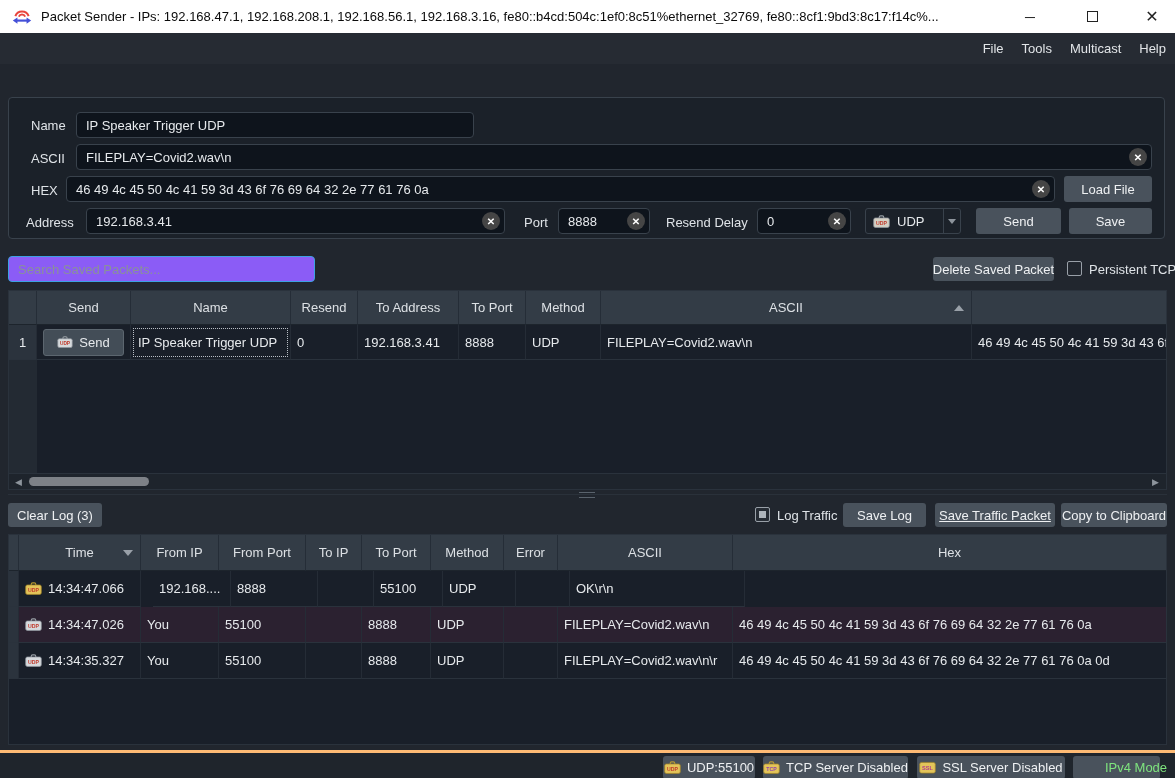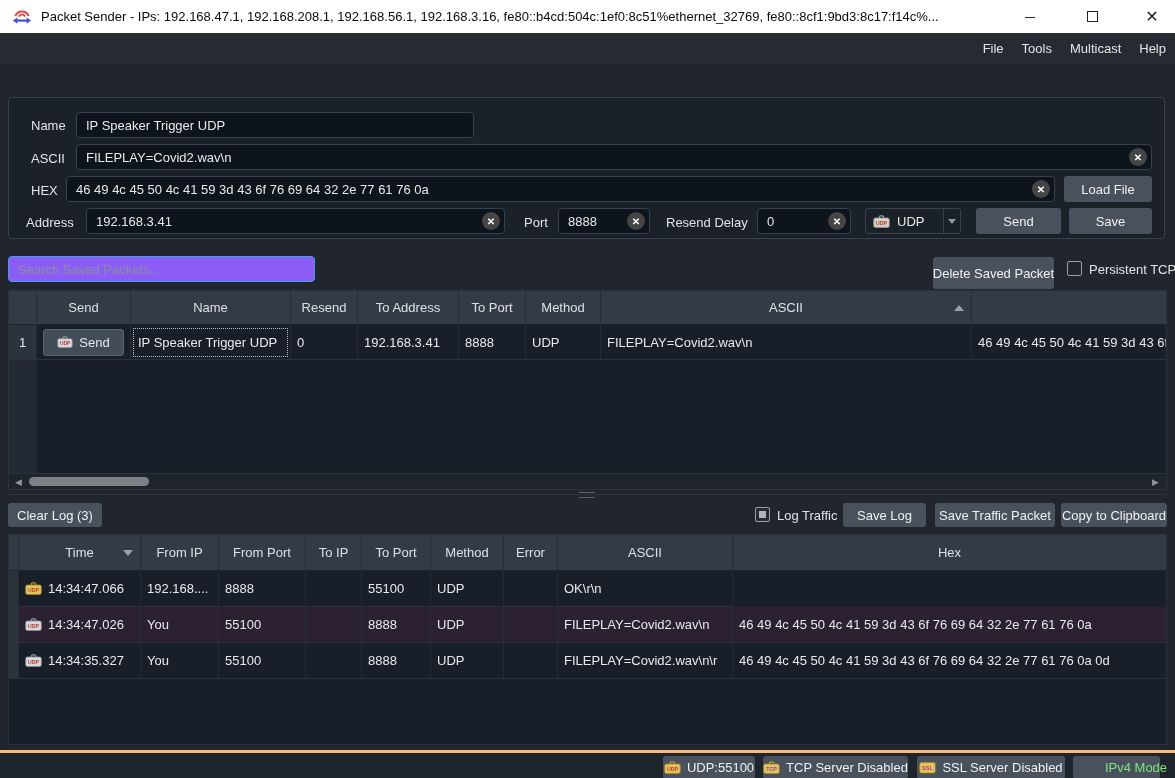--- a/index.html
+++ b/index.html
@@ -172,21 +172,21 @@
         <span class="tri-down"></span>
       </span>
   </div>
 
   <div class="abs btn" style="left:976px; top:208px; width:85px; height:26px;">Send</div>
   <div class="abs btn" style="left:1069px; top:208px; width:83px; height:26px;">Save</div>
 
   <div class="abs inwrap" style="left:8px; top:256px; width:307px;">
     <input class="search-input" placeholder="Search Saved Packets..." style="">
   </div>
-  <div class="abs btn" style="left:933px; top:257px; width:121px; height:32px;">Delete Saved Packet</div>
+  <div class="abs btn" style="left:933px; top:257px; width:121px; height:24px;">Delete Saved Packet</div>
   <div class="abs checkbox" style="left:1067px; top:261px;"></div>
   <div class="abs flabel" style="left:1089px; top:262px; width:86px; white-space:nowrap; overflow:hidden;">Persistent TCP</div>
 
   <div class="abs tablebox" style="left:8px; top:290px; width:1159px; height:200px;">
 
     <div class="trow" style="height:34px;">
       <div class="hcell" style="width:28px;"></div>
       <div class="hcell" style="width:94px;">Send</div>
       <div class="hcell" style="width:160px;">Name</div>
       <div class="hcell" style="width:67px;">Resend</div>
@@ -236,21 +236,21 @@
 
   <div class="abs" style="left:8px; top:494px; width:1159px; height:1px; background:#2a313a;"></div>
   <div class="abs split-handle" style="left:579px; top:492px;"></div>
 
   <div class="abs btn" style="left:8px; top:503px; width:94px; height:24px;">Clear Log (3)</div>
   <div class="abs checkbox checked" style="left:755px; top:507px;">
       <span class="inner"></span>
     </div>
   <div class="abs flabel" style="left:777px; top:508px;">Log Traffic</div>
   <div class="abs btn" style="left:843px; top:503px; width:83px; height:24px;">Save Log</div>
-  <div class="abs btn" style="left:935px; top:503px; width:120px; height:24px;">Save Traffic Packet</div>
+  <div class="abs btn" style="left:935px; top:503px; width:120px; height:24px;text-decoration:underline;">Save Traffic Packet</div>
   <div class="abs btn" style="left:1061px; top:503px; width:106px; height:24px;">Copy to Clipboard</div>
 
   <div class="abs tablebox" style="left:8px; top:534px; width:1159px; height:211px;">
 
     <div class="trow" style="height:36px;">
       <div class="hcell" style="width:10px;"></div>
       <div class="hcell" style="width:122px;">
         <span>Time</span>
         <span class="sortmark tri-down-lg"></span>
       </div>
@@ -269,21 +269,21 @@
       <div class="ccell" style="width:122px; gap:6px;">
         <span>
           <svg viewBox="0 0 18 14" width="17" height="13">
             <path d="M6.5 3.5 V2.6 a1.6 1.6 0 0 1 1.6-1.6 h1.8 a1.6 1.6 0 0 1 1.6 1.6 V3.5" fill="none" stroke="#b99a30" stroke-width="1.2"></path>
             <rect x="0.6" y="3.2" width="16.8" height="10.2" rx="1.8" fill="#e3c45a" stroke="#a08428" stroke-width="0.8"></rect>
             <text x="9" y="10.8" font-size="5.6" font-weight="bold" fill="#c0392b" text-anchor="middle" font-family="sans-serif">UDP</text>
           </svg>
         </span>
         <span>14:34:47.066</span>
       </div>
-      <div class="ccell" style="width:78px;">192.168....</div>
+      <div class="ccell" style="width:78px;margin-left:12px;">192.168....</div>
       <div class="ccell" style="width:87px;">8888</div>
       <div class="ccell" style="width:56px;"></div>
       <div class="ccell" style="width:69px;">55100</div>
       <div class="ccell" style="width:73px;">UDP</div>
       <div class="ccell" style="width:54px;"></div>
       <div class="ccell" style="width:175px;">OK\r\n</div>
     </div>
 
     <div class="trow" style="height:36px; background:#2b2130;">
       <div class="ccell vhead" style="width:10px; padding:0;"></div>

